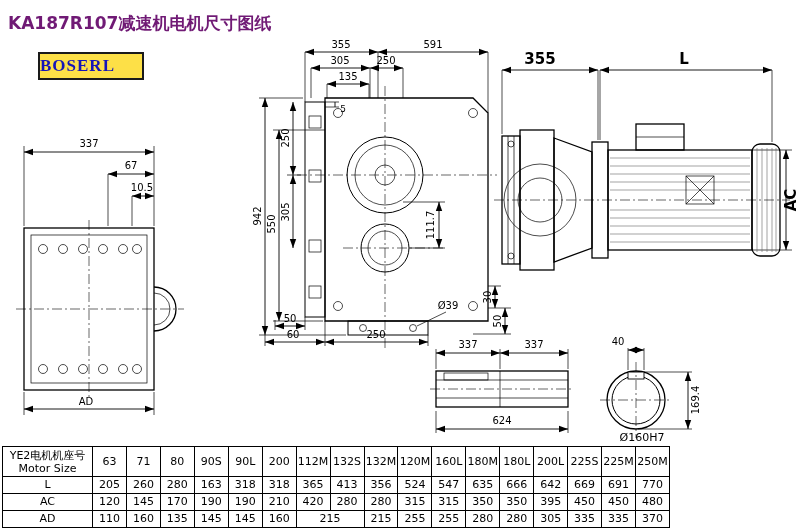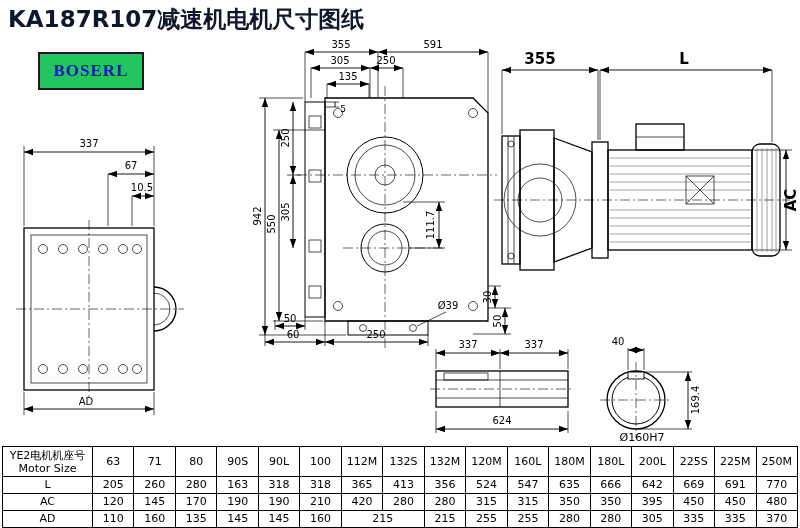--- a/index.html
+++ b/index.html
@@ -1,32 +1,32 @@
 <!DOCTYPE html>
 <html><head>
 <meta charset="utf-8">
 <style>
   *{margin:0;padding:0;box-sizing:border-box}
   html,body{background:#fff}
   body{font-family:"DejaVu Sans","Liberation Sans",sans-serif}
   .stage{position:relative;width:800px;height:528px;background:#fff;overflow:hidden}
-  .title{position:absolute;left:8px;top:4px;font-size:23px;font-weight:bold;color:#0f172a;white-space:nowrap}
-  .logo{position:absolute;left:38px;top:52px;width:106px;height:38px;border:2px solid #1a1a1a;display:flex;align-items:center;justify-content:center;background:#22c55e}
+  .title{position:absolute;left:8px;top:12px;font-size:17px;font-weight:bold;color:#701a75;white-space:nowrap}
+  .logo{position:absolute;left:38px;top:52px;width:106px;height:28px;border:2px solid #1a1a1a;display:flex;align-items:center;justify-content:flex-start;background:#fde047}
   .logo span{font-family:"Liberation Serif","DejaVu Serif",serif;font-size:17px;font-weight:bold;color:#1515b8;letter-spacing:1px}
   svg.view{position:absolute;overflow:visible}
   svg text{font-family:"DejaVu Sans","Liberation Sans",sans-serif;font-size:10px;fill:#000;text-anchor:middle}
   svg text.big{font-size:15px;font-weight:bold}
   svg text.small{font-size:9px}
   .dim{stroke:#000;stroke-width:0.9;fill:none}
   .thin{stroke:#000;stroke-width:0.7;fill:none}
   .out{stroke:#000;stroke-width:1.3;fill:none}
   .med{stroke:#000;stroke-width:1;fill:none}
   .cl{stroke:#000;stroke-width:0.6;fill:none;stroke-dasharray:10 3 2 3}
   .fin{stroke:#666;stroke-width:0.6;fill:none}
-  .dimtable{position:absolute;left:2px;top:446px;width:796px;border-collapse:collapse;table-layout:fixed;background:#fff}
+  .dimtable{position:absolute;left:2px;top:446px;width:668px;border-collapse:collapse;table-layout:fixed;background:#fff}
   .dimtable th,.dimtable td{border:1px solid #000;font-size:11px;font-weight:normal;color:#000;text-align:center;vertical-align:middle;padding:0;white-space:nowrap;overflow:hidden;height:16px;line-height:16px}
   .dimtable tr.hdr th{height:30px;line-height:13px}
   .dimtable .lbl{width:90px}
 </style>
 </head>
 <body>
 
 <div class="stage">
 
   <svg width="0" height="0" style="position:absolute">
@@ -287,21 +287,21 @@
       <tr class="hdr">
         <th class="lbl">
           <div>YE2电机机座号</div>
           <div>Motor Size</div>
         </th>
         <th>63</th>
         <th>71</th>
         <th>80</th>
         <th>90S</th>
         <th>90L</th>
-        <th>100</th>
+        <th>200</th>
         <th>112M</th>
         <th>132S</th>
         <th>132M</th>
         <th>120M</th>
         <th>160L</th>
         <th>180M</th>
         <th>180L</th>
         <th>200L</th>
         <th>225S</th>
         <th>225M</th>

